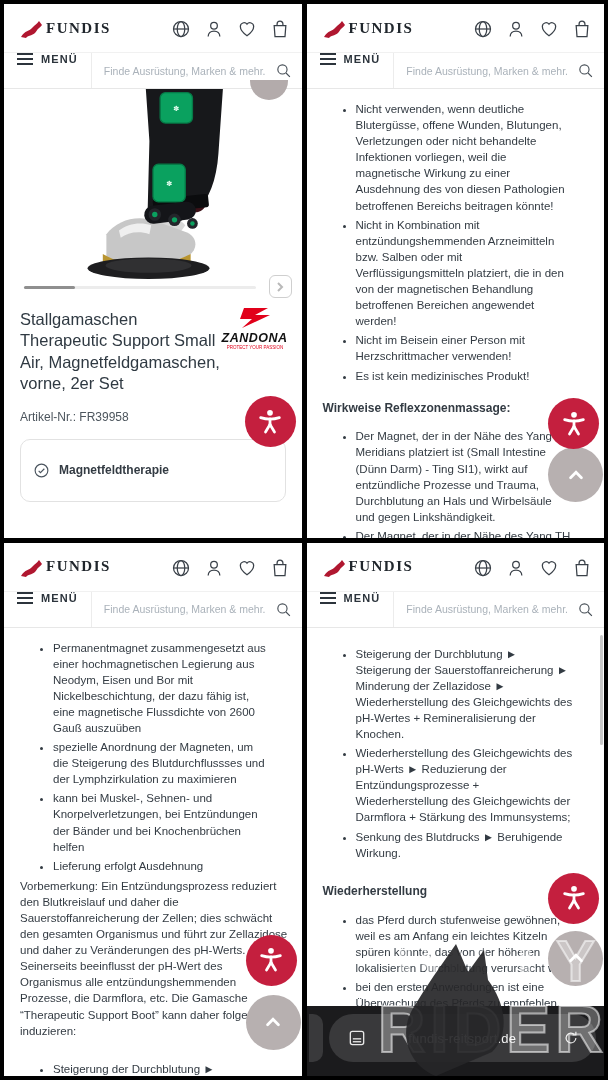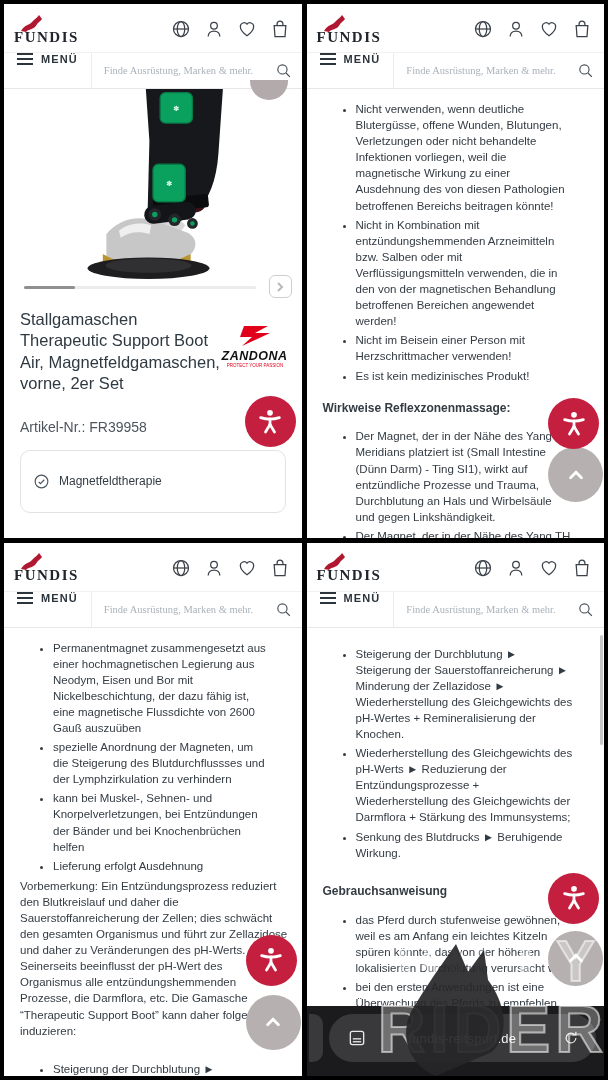--- a/index.html
+++ b/index.html
@@ -2,31 +2,31 @@
 <html><head>
 <meta charset="utf-8">
 <style>
   html,body{margin:0;padding:0;background:#000;}
   .canvas{position:relative;width:608px;height:1080px;background:#000;box-sizing:border-box;
           padding:4px;display:grid;grid-template-columns:1fr 1fr;grid-template-rows:1fr 1fr;gap:5px;
           font-family:"Liberation Sans",sans-serif;overflow:hidden;}
   .quad{position:relative;background:#fff;overflow:hidden;}
   
   .q-header{display:flex;justify-content:space-between;align-items:center;padding:5px 12px 3px 10px;height:40px;}
-  .logo{display:flex;flex-direction:column;align-items:flex-start;line-height:1;}
+  .logo{display:flex;align-items:center;line-height:1;}
   .logo svg{margin-left:6px;}
   .logo-text{font-family:"Liberation Serif",serif;font-size:15px;letter-spacing:1.5px;color:#20262c;font-weight:600;margin-top:-2px;}
   .hicons{display:flex;gap:13px;align-items:center;}
   .hicons svg{stroke:#3a4149;fill:none;stroke-width:1.5;}
   .menu-row{display:flex;align-items:stretch;height:35px;border-top:1px solid #f1f1f1;border-bottom:1px solid #e7e7e7;}
   .menu-btn{display:flex;align-items:flex-start;gap:8px;padding:0 13px;border-right:1px solid #ececec;}
   .menu-btn svg{stroke:#2c343c;stroke-width:2;}
   .menu-label{font-size:11px;font-weight:700;letter-spacing:1.1px;color:#2c343c;}
   .search-cell{flex:1;display:flex;align-items:center;padding:0 10px;gap:6px;}
-  .search-input{flex:1;border:none;outline:none;font-size:10.5px;color:#7d868e;font-family:Liberation Serif, serif;background:transparent;}
+  .search-input{flex:1;border:none;outline:none;font-size:10.5px;color:#7d868e;font-family:Liberation Sans, sans-serif;background:transparent;}
   .search-input::placeholder{color:#aab2ba;}
   .search-cell svg{stroke:#454d55;fill:none;stroke-width:1.6;flex:0 0 auto;}
   
   .content{padding:8px 14px 0 16px;font-size:11.5px;line-height:1.40;color:#333b43;}
   .content ul{margin:4px 16px 0;padding-left:17px;}
   .content li{margin:3px 0;}
   .sect-heading{font-weight:700;font-size:12px;margin:16px 0 12px;}
   .tail-line{padding-left:17px;}
   .note{margin-top:4px;}
   
@@ -36,29 +36,29 @@
   
   .carousel{position:relative;height:212px;}
   .carousel svg.boot{display:block;margin:0 auto;}
   .progress{position:absolute;left:20px;right:46px;bottom:12px;height:3px;background:#ececec;border-radius:2px;}
   .progress>div{width:22%;height:100%;background:#8f8f8f;border-radius:2px;}
   .next-btn{position:absolute;right:10px;bottom:3px;width:21px;height:21px;border:1.5px solid #cfcfcf;border-radius:6px;
             display:flex;align-items:center;justify-content:center;}
   .next-btn svg{stroke:#b9b9b9;fill:none;stroke-width:2;}
   .product-info{position:relative;padding:8px 14px 0 16px;}
   .product-title{font-size:16.5px;font-weight:500;line-height:1.3;color:#2f3942;width:202px;margin:0;}
-  .sku{font-size:14px;color:#4c555d;margin-top:24px;}
+  .sku{font-size:12px;color:#4c555d;margin-top:15px;}
   .price{font-size:23px;font-weight:700;color:#15181b;margin-top:12px;letter-spacing:.3px;}
-  .zandona{position:absolute;top:24px;right:6px;width:82px;text-align:center;line-height:1;}
+  .zandona{position:absolute;top:6px;right:6px;width:82px;text-align:center;line-height:1;}
   .zandona-name{font-size:12.5px;font-weight:800;font-style:italic;color:#111;letter-spacing:.5px;}
   .zandona-tag{font-size:6px;color:#e1001a;transform:scale(.75);transform-origin:center top;}
   .features-box{margin:15px 2px 0 0;border:1px solid #e2e2e2;border-radius:10px;padding:13px 12px;}
   .feature-row{display:flex;align-items:center;gap:9px;margin:9px 0;}
   .feature-row svg{stroke:#4a545e;fill:none;stroke-width:1.6;flex:0 0 auto;}
-  .feature-label{font-size:12px;color:#333b43;}
+  .feature-label{font-size:12px;color:#333b43;font-weight:bold;}
   
   .browser-strip{position:absolute;left:0;right:0;bottom:0;height:70px;background:#1b1b1d;z-index:8;}
   .browser-bar{position:absolute;left:22px;right:8px;top:8px;height:48px;background:#39393b;border-radius:26px;
                display:flex;align-items:center;justify-content:center;}
   .browser-bar .tabs-ic{position:absolute;left:18px;}
   .browser-bar .refresh-ic{position:absolute;right:16px;}
   .browser-bar svg{stroke:#e8e8e8;fill:none;stroke-width:1.6;}
   .url-text{font-size:13px;color:#f2f2f2;letter-spacing:.2px;}
   .bar-sliver{position:absolute;left:2px;top:8px;width:14px;height:48px;background:#39393b;border-radius:0 10px 10px 0;}
   .br-scrollbar{position:absolute;right:1px;top:92px;width:3px;height:110px;background:#c9c9c9;border-radius:2px;z-index:7;}
@@ -147,21 +147,21 @@
           <div></div>
         </div>
       <div class="next-btn">
         <svg width="10" height="10" viewBox="0 0 10 10">
             <polyline points="3,1 7,5 3,9"></polyline>
           </svg>
       </div>
     </div>
 
     <div class="product-info">
-      <h1 class="product-title">Stallgamaschen Therapeutic Support Boot Air, Magnetfeldgamaschen, vorne, 2er Set</h1>
+      <h1 class="product-title">Stallgamaschen Therapeutic Support Small Air, Magnetfeldgamaschen, vorne, 2er Set</h1>
       <div class="zandona">
         <svg width="34" height="22" viewBox="0 0 34 22">
             <path d="M6 1 h24 l-13 7 h15 L4 21 l10 -9 H2 Z" fill="#e1001a"></path>
           </svg>
         <div class="zandona-name">ZANDONA</div>
         <div class="zandona-tag">PROTECT YOUR PASSION</div>
       </div>
       <div class="sku">Artikel-Nr.: FR39958</div>
       <div class="features-box">
         <div class="feature-row">
@@ -225,21 +225,21 @@
         <input class="search-input" placeholder="Finde Ausrüstung, Marken &amp; mehr." style="">
         <svg width="17" height="17" viewBox="0 0 24 24">
             <circle cx="10.5" cy="10.5" r="6.5"></circle>
             <line x1="15.5" y1="15.5" x2="21" y2="21"></line>
           </svg>
       </div>
     </div>
     <div class="content">
       <ul>
         <li>Nicht verwenden, wenn deutliche Blutergüsse, offene Wunden, Blutungen, Verletzungen oder nicht behandelte Infektionen vorliegen, weil die magnetische Wirkung zu einer Ausdehnung des von diesen Pathologien betroffenen Bereichs beitragen könnte!</li>
-        <li>Nicht in Kombination mit entzündungshemmenden Arzneimitteln bzw. Salben oder mit Verflüssigungsmitteln verwenden, die in den von der magnetischen Behandlung betroffenen Bereichen angewendet werden!</li>
+        <li>Nicht in Kombination mit entzündungshemmenden Arzneimitteln bzw. Salben oder mit Verflüssigungsmitteln platziert, die in den von der magnetischen Behandlung betroffenen Bereichen angewendet werden!</li>
         <li>Nicht im Beisein einer Person mit Herzschrittmacher verwenden!</li>
         <li>Es ist kein medizinisches Produkt!</li>
       </ul>
       <div class="sect-heading">Wirkweise Reflexzonenmassage:</div>
       <ul>
         <li>Der Magnet, der in der Nähe des Yang SI Meridians platziert ist (Small Intestine (Dünn Darm) - Ting SI1), wirkt auf entzündliche Prozesse und Trauma, Durchblutung an Hals und Wirbelsäule und gegen Linkshändigkeit.</li>
         <li>Der Magnet, der in der Nähe des Yang TH Meridians platziert ist (Triple Heather (Dreifach Heizgerät) - Ting TH1), wirkt auf die vordere Fessel und gegen Schulterblattschmerzen.</li>
       </ul>
     </div>
     <div class="a11y-badge" style="top:394px;right:5px;">
@@ -298,21 +298,21 @@
         <input class="search-input" placeholder="Finde Ausrüstung, Marken &amp; mehr." style="">
         <svg width="17" height="17" viewBox="0 0 24 24">
             <circle cx="10.5" cy="10.5" r="6.5"></circle>
             <line x1="15.5" y1="15.5" x2="21" y2="21"></line>
           </svg>
       </div>
     </div>
     <div class="content">
       <ul>
         <li>Permanentmagnet zusammengesetzt aus einer hochmagnetischen Legierung aus Neodym, Eisen und Bor mit Nickelbeschichtung, der dazu fähig ist, eine magnetische Flussdichte von 2600 Gauß auszuüben</li>
-        <li>spezielle Anordnung der Magneten, um die Steigerung des Blutdurchflussses und der Lymphzirkulation zu verhindern</li>
+        <li>spezielle Anordnung der Magneten, um die Steigerung des Blutdurchflussses und der Lymphzirkulation zu maximieren</li>
         <li>kann bei Muskel-, Sehnen- und Knorpelverletzungen, bei Entzündungen der Bänder und bei Knochenbrüchen helfen</li>
         <li>Lieferung erfolgt Ausdehnung</li>
       </ul>
       <div class="note">Vorbemerkung: Ein Entzündungsprozess reduziert den Blutkreislauf und daher die Sauerstoffanreicherung der Zellen; dies schwächt den gesamten Organismus und führt zur Zellazidose und daher zu Veränderungen des pH-Werts. Seinerseits beeinflusst der pH-Wert des Organismus alle entzündungshemmenden Prozesse, die Darmflora, etc. Die Gamasche “Therapeutic Support Boot” kann daher folgendes induzieren:</div>
       <ul style="margin-top:22px;">
         <li>Steigerung der Durchblutung ► Steigerung der Sauerstoffanreicherung ► Minderung</li>
       </ul>
     </div>
     <div class="a11y-badge" style="top:392px;right:5px;">
       <svg width="30" height="30" viewBox="0 0 24 24" stroke="#fff" stroke-width="2.2" fill="none" stroke-linecap="round">
@@ -373,21 +373,21 @@
             <line x1="15.5" y1="15.5" x2="21" y2="21"></line>
           </svg>
       </div>
     </div>
     <div class="content" style="padding-top:14px;">
       <ul>
         <li>Steigerung der Durchblutung ► Steigerung der Sauerstoffanreicherung ► Minderung der Zellazidose ► Wiederherstellung des Gleichgewichts des pH-Wertes + Remineralisierung der Knochen.</li>
         <li>Wiederherstellung des Gleichgewichts des pH-Werts ► Reduzierung der Entzündungsprozesse + Wiederherstellung des Gleichgewichts der Darmflora + Stärkung des Immunsystems;</li>
         <li>Senkung des Blutdrucks ► Beruhigende Wirkung.</li>
       </ul>
-      <div class="sect-heading" style="margin-top:22px;">Gebrauchsanweisung</div>
+      <div class="sect-heading" style="margin-top:22px;">Wiederherstellung</div>
       <ul>
         <li>das Pferd durch stufenweise gewöhnen, weil es am Anfang ein leichtes Kitzeln spüren könnte, das von der höheren lokalisierten Durchblutung verursacht wird</li>
         <li>bei den ersten Anwendungen ist eine Überwachung des Pferds zu empfehlen, um zu verhindern, dass es die Gamaschen beschädigt</li>
         <li>kann bei Pferden jedes Alters und Geschlechts verwendet werden, wenn das Pferd ruht; auch falls nötig eine Permanentnutzung</li>
       </ul>
     </div>
     <div class="br-scrollbar"></div>
     <div class="a11y-badge" style="top:330px;right:5px;">
       <svg width="30" height="30" viewBox="0 0 24 24" stroke="#fff" stroke-width="2.2" fill="none" stroke-linecap="round">
           <circle cx="12" cy="4.6" r="2.3" fill="#fff" stroke="none"></circle>

